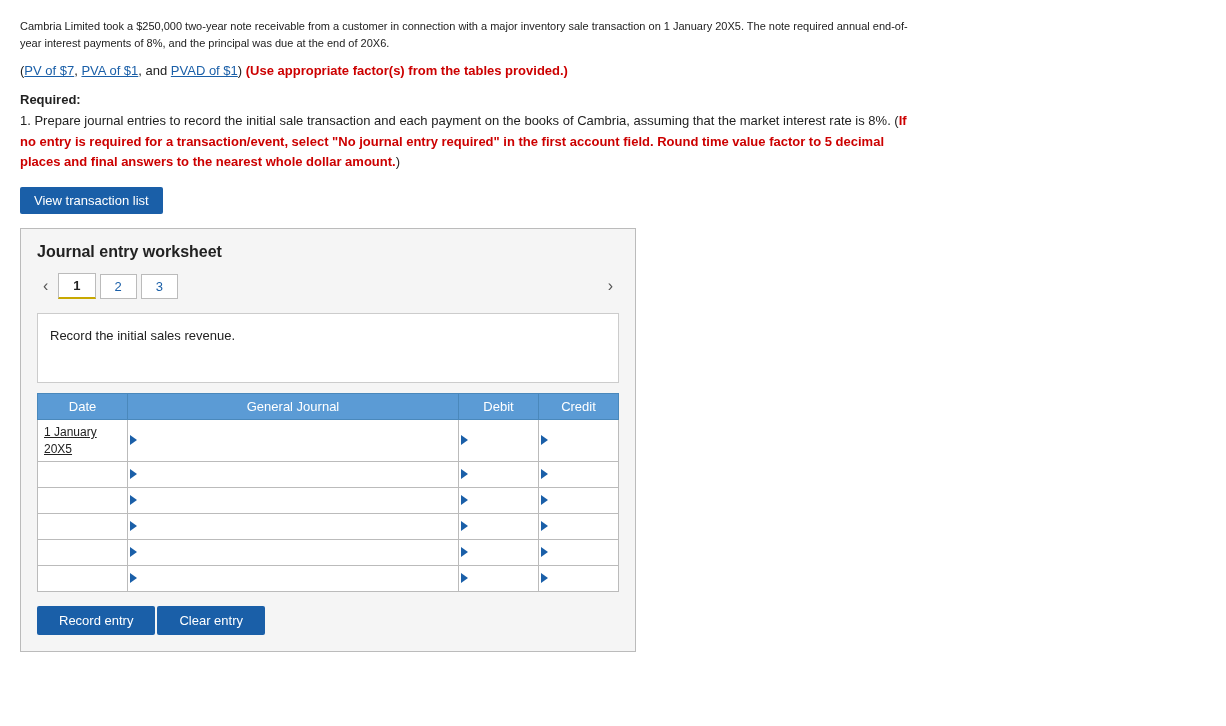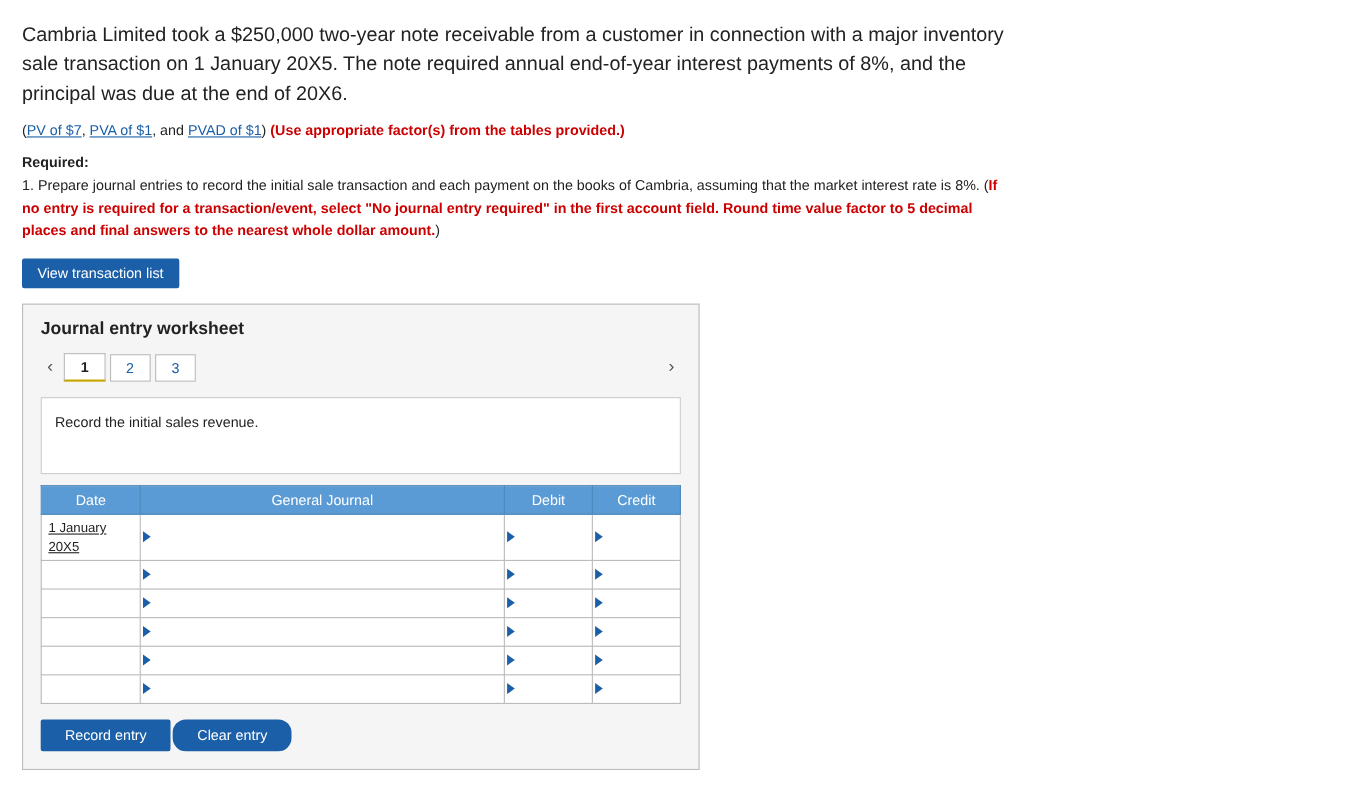--- a/index.html
+++ b/index.html
@@ -6,21 +6,21 @@
     body {
       font-family: Arial, sans-serif;
       font-size: 13px;
       color: #222;
       background: #fff;
       padding: 18px 20px;
       width: 1226px;
       min-height: 726px;
     }
     .intro-text {
-      font-size: 18px;
+      font-size: 11px;
       line-height: 1.5;
       margin-bottom: 12px;
       max-width: 900px;
     }
     .links-line {
       margin-bottom: 12px;
       font-size: 13px;
     }
     .links-line a, .link-style {
       color: #1a5fa8;
@@ -172,21 +172,21 @@
       cursor: pointer;
       border-radius: 2px;
     }
     .btn-clear {
       background: #1a5fa8;
       color: #fff;
       border: none;
       padding: 7px 22px;
       font-size: 13px;
       cursor: pointer;
-      border-radius: 12px;
+      border-radius: 2px;
     }
     .btn-view-journal {
       background: #1a5fa8;
       color: #fff;
       border: none;
       padding: 7px 22px;
       font-size: 13px;
       cursor: pointer;
       border-radius: 2px;
       margin-left: auto;

